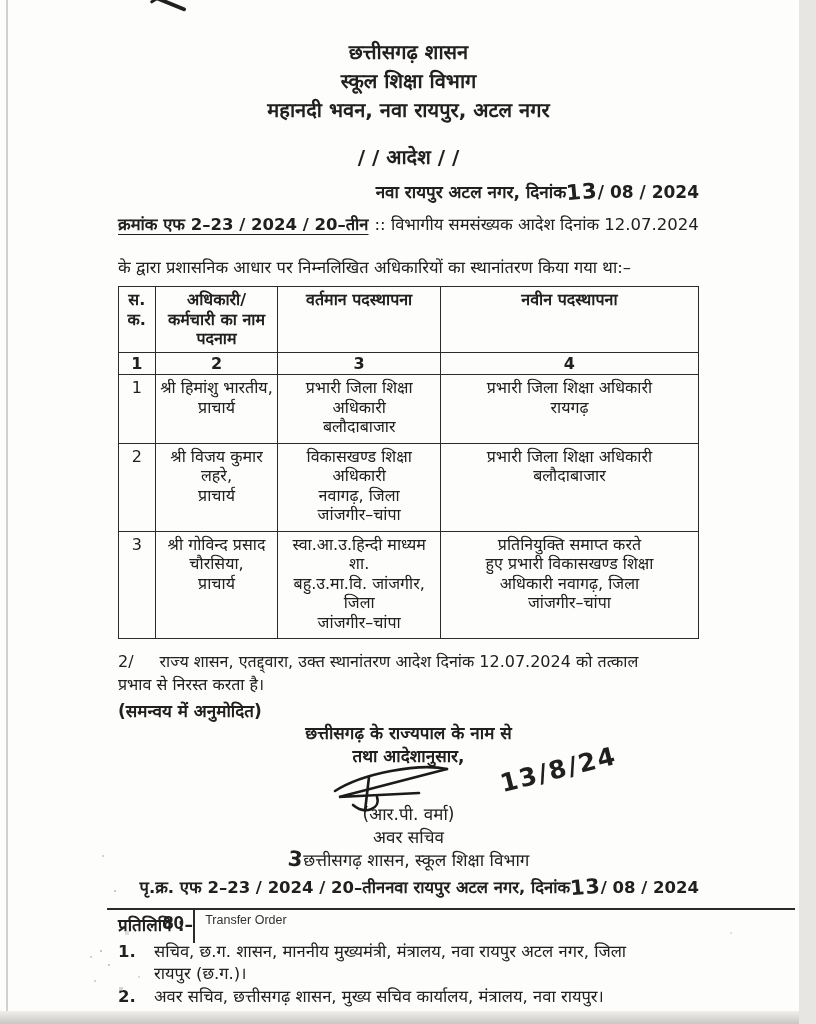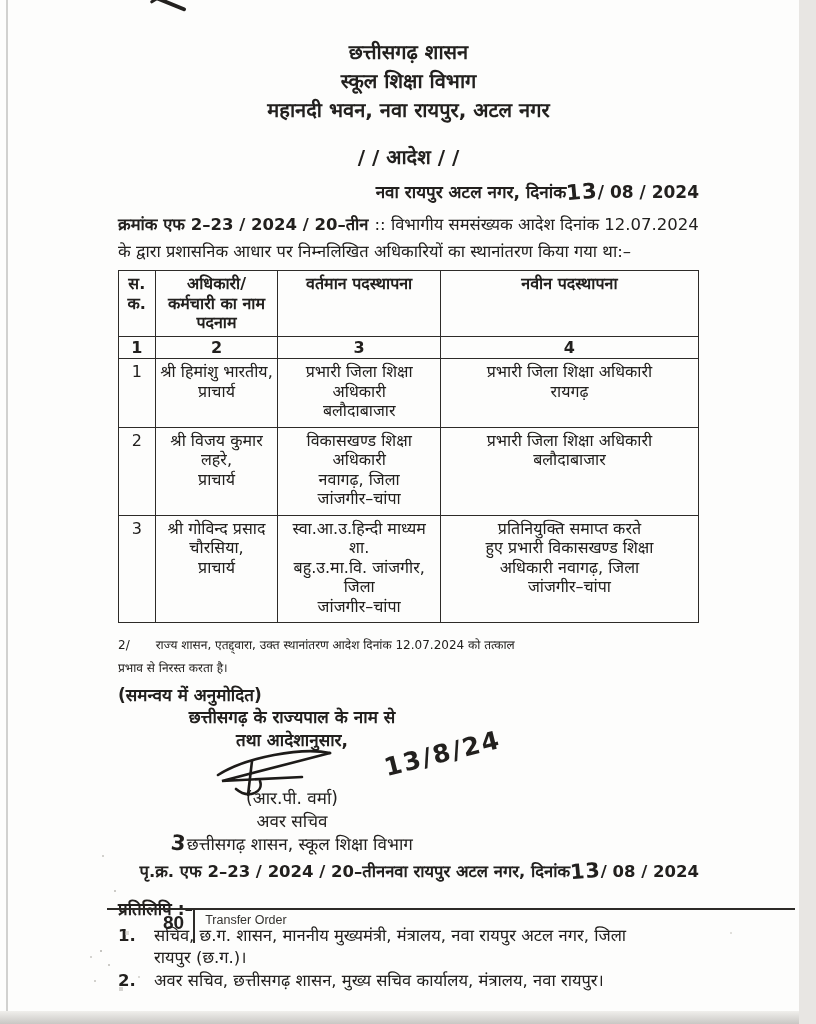--- a/index.html
+++ b/index.html
@@ -23,38 +23,38 @@
     box-shadow:8px 14px 0 #a5a39d, -6px 30px 0 #b0aea8, 20px 38px 0 1px #b6b4ae, 2px -95px 0 #b0aea8,
     14px -60px 0 #a5a39d, 38px 26px 0 #c0beb8, -10px 6px 0 #b6b4ae, 26px -18px 0 1px #c4c2bc, 630px -18px 0 #c9c7c1;}
   
   .doc-header{text-align:center;line-height:29px;font-weight:700;font-size:20px;}
   .doc-header .order-heading{margin-top:18px;}
   
   .dateline{text-align:right;font-weight:700;font-size:17px;margin-top:6px;}
   .hand-digit{display:inline-block;font-size:1.25em;font-weight:700;transform:rotate(-5deg) translateY(1px);letter-spacing:1px;}
   
   .ref-line{margin-top:9px;font-size:16.5px;}
-  .ref-num{font-weight:700;text-underline-offset:4px;margin-right:6px;}
-  .intro{margin-top:4px;font-size:16.5px;}
+  .ref-num{font-weight:700;text-decoration:underline;text-underline-offset:4px;margin-right:6px;}
+  .intro{margin-top:20px;font-size:16.5px;}
   
   table.transfer{border-collapse:collapse;margin-top:8px;width:100%;font-size:16px;}
   table.transfer th,table.transfer td{
     border:1.6px solid #2d2b28;text-align:center;vertical-align:top;
     line-height:19.5px;padding:3px 4px;
   }
   table.transfer th{font-weight:700;}
   .col1{width:6.3%;}.col2{width:21.2%;}.col3{width:28%;}.col4{width:44.5%;}
   tr.colnums td{font-weight:700;padding:1px 4px;}
   table.transfer td.body-cell{padding:3px 4px 6px;}
   
-  .para2{margin-top:11px;font-size:12px;line-height:23px;}
+  .para2{margin-top:11px;font-size:16px;line-height:23px;}
   .para2 .pnum{margin-right:26px;}
   .approved{font-weight:700;font-size:17px;margin-top:3px;}
   
-  .sign-wrap{display:flex;justify-content:flex-start;}
+  .sign-wrap{display:flex;justify-content:center;}
   .sign-block{width:348px;text-align:center;font-size:17px;line-height:22.5px;}
   .sign-block .bold{font-weight:700;}
   .sig-area{position:relative;height:36px;}
   .sig-svg{position:absolute;left:88px;top:-12px;}
   .sig-date{position:absolute;right:-36px;top:-8px;font-size:25px;font-weight:600;transform:rotate(-14deg);letter-spacing:2px;white-space:nowrap;}
   .dept-line{position:relative;}
   .hand-mark{display:inline-block;font-size:21px;font-weight:700;transform:rotate(6deg);margin-right:1px;}
   
   .endorse-row{display:flex;justify-content:flex-end;align-items:baseline;margin-top:2px;font-size:16.5px;font-weight:700;}
   .copies-label{font-weight:700;font-size:17px;margin-top:16px;line-height:22px;}

